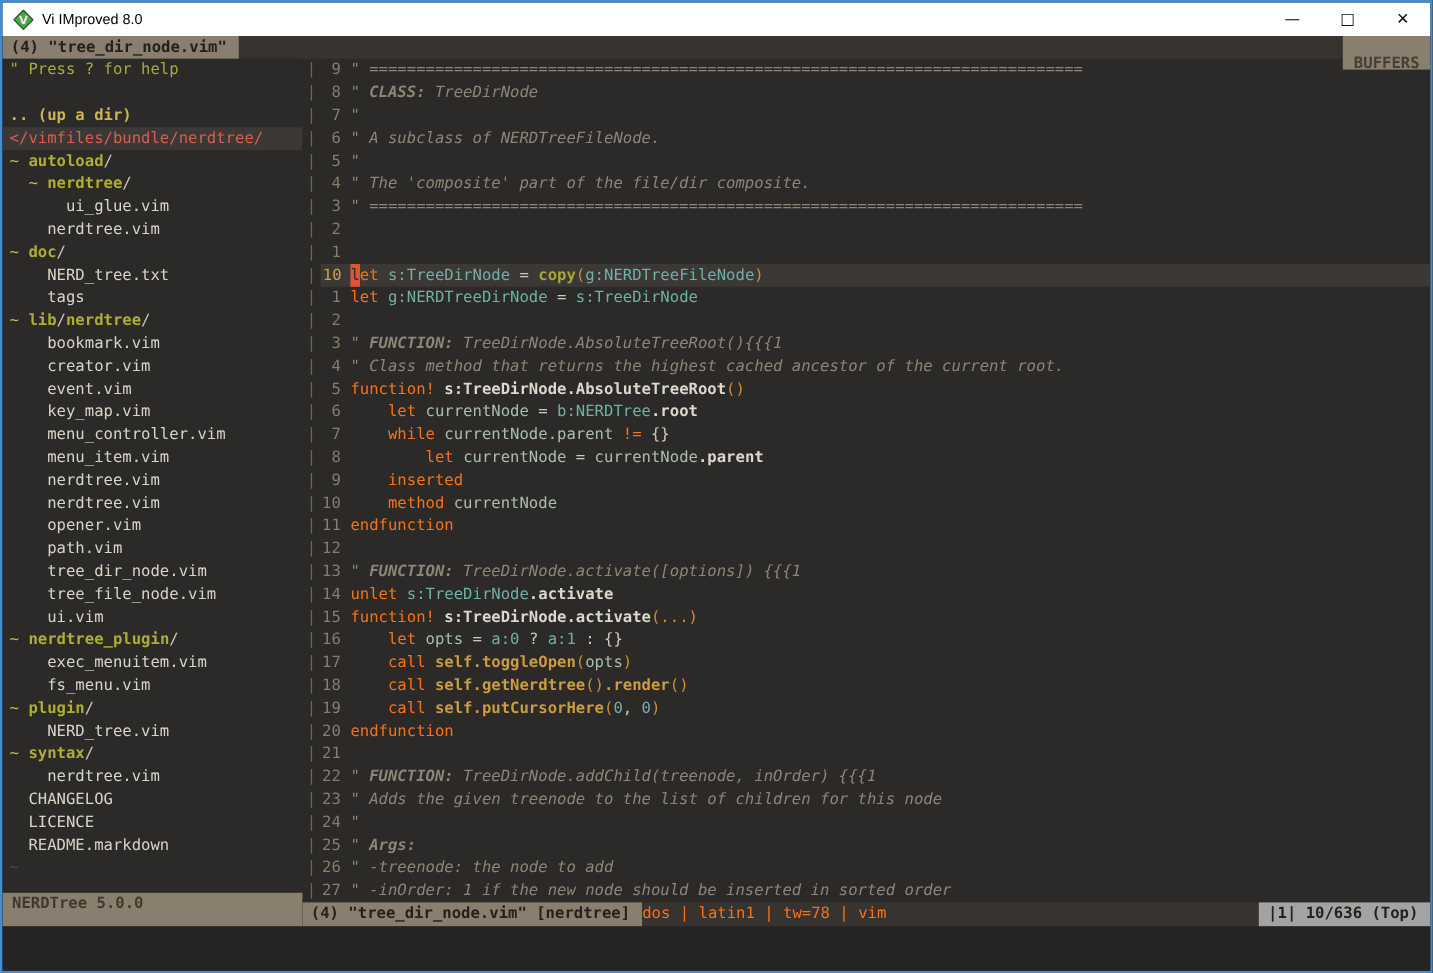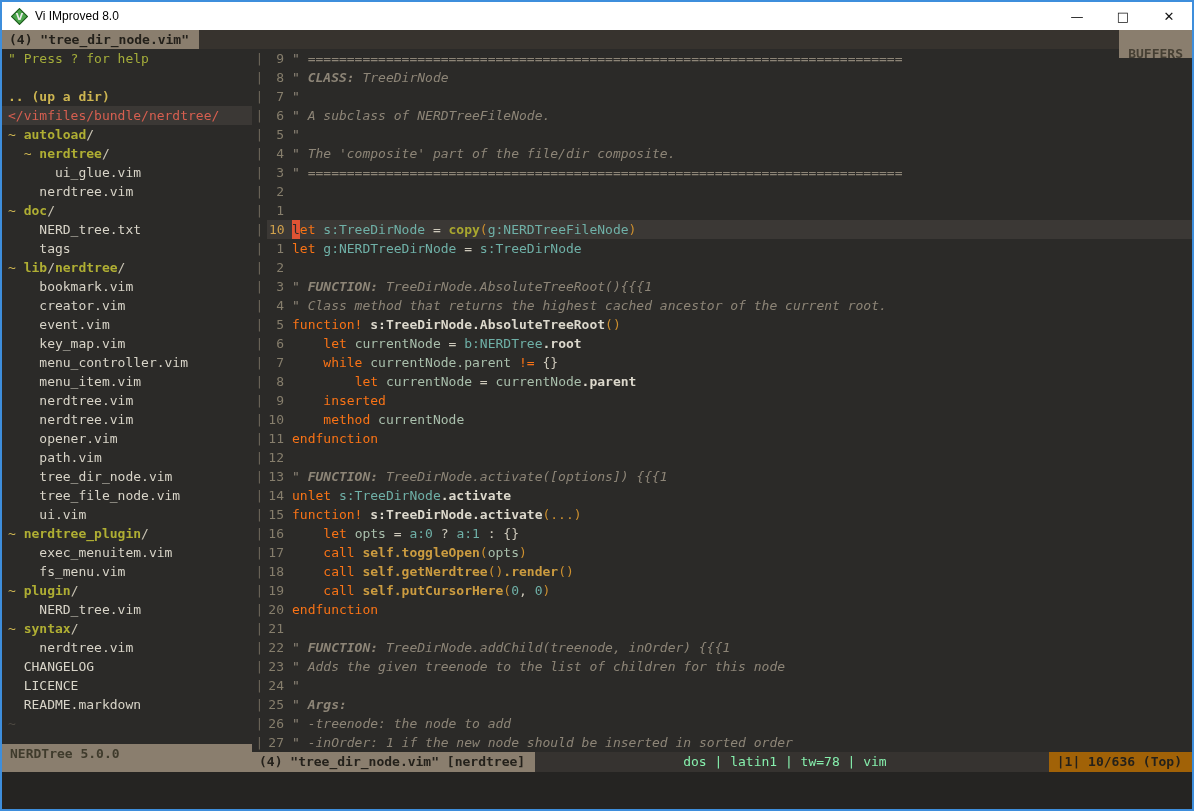--- a/index.html
+++ b/index.html
@@ -39,22 +39,22 @@
   .sepcol .row { height:19px; }
   .code { flex:1 1 auto; font-size:13px; line-height:19px; overflow:hidden; }
   .crow { height:19px; white-space:pre; display:flex; }
   .crow.cur { background:#3B3835; }
   .num { width:25px; flex:0 0 auto; text-align:right; padding-right:8px; color:#867E6C; }
   .crow.cur .num { color:#CFA04C; width:25px; text-align:left; padding-left:2px; padding-right:0; }
   
   .ed-status { height:20px; flex:0 0 auto; background:#363330; display:flex; align-items:stretch;
                font-size:13px; line-height:20px; }
   .ed-status-left { background:#8A7E6E; color:#24211B; font-weight:bold; padding:0 10px 0 7px; white-space:pre; }
-  .ed-status-midwrap { flex:1 1 auto; text-align:center; color:#86efac; padding-right:14px; white-space:pre; }
-  .ed-status-right { background:#a16207; color:#24211B; font-weight:bold; padding:0 10px 0 8px; white-space:pre; }
+  .ed-status-midwrap { flex:1 1 auto; text-align:left; color:#f97316; padding-right:14px; white-space:pre; }
+  .ed-status-right { background:#a3a3a3; color:#24211B; font-weight:bold; padding:0 10px 0 8px; white-space:pre; }
   
   .cmdline { flex:1 1 auto; background:#252422; }
   
   .t-c  { color:#8D8577; font-style:italic; }
   .t-cb { color:#8D8577; font-style:italic; font-weight:bold; }
   .t-kw { color:#f97316; }
   .t-id { color:#6FB0A7; }
   .t-va { color:#A9BFAC; }
   .t-pr { color:#DCD8CC; font-weight:bold; }
   .t-cp { color:#A9A72F; font-weight:bold; }

